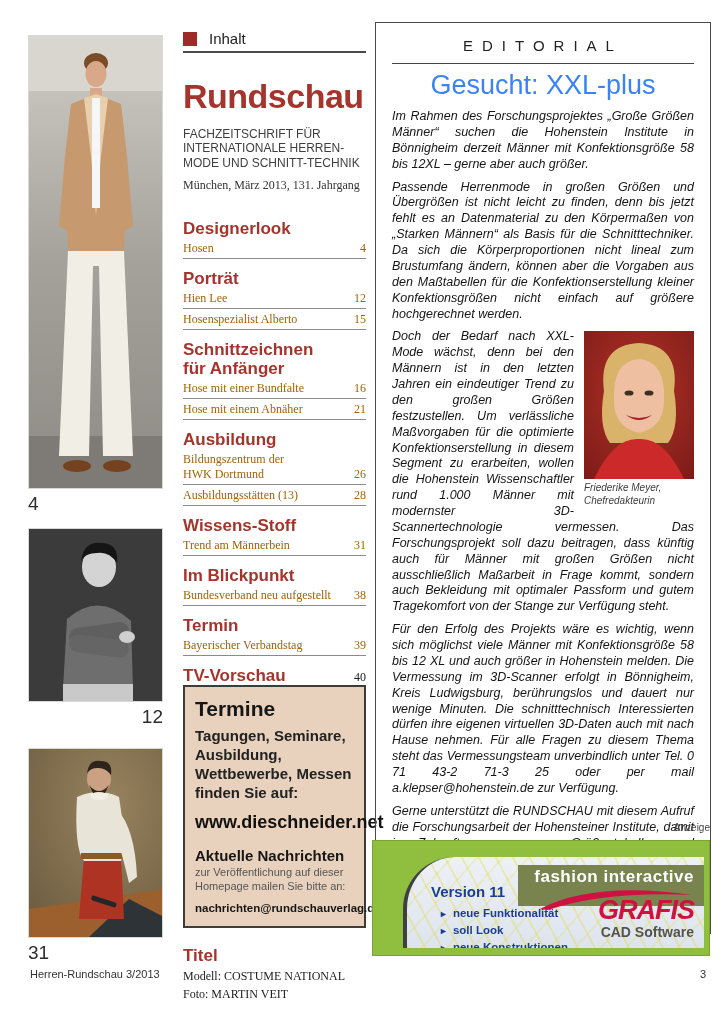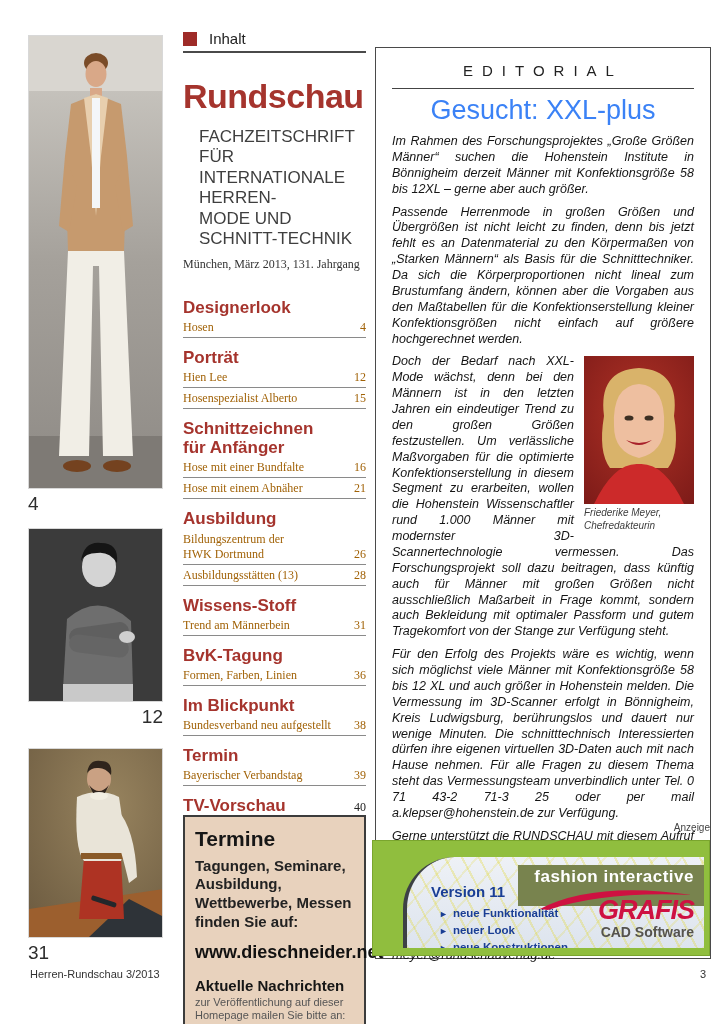--- a/index.html
+++ b/index.html
@@ -12,21 +12,21 @@
   .img-frame{border:1px solid #d8d8d8;overflow:hidden;background:#999;}
   .pagenum{font-size:19px;color:#2d2d2d;margin-top:4px;font-family:"Liberation Sans",sans-serif;}
   .pagenum.right{text-align:right;}
 
   
   .toc-col{position:absolute;left:183px;top:30px;width:183px;}
   .inhalt-head{display:flex;align-items:center;gap:12px;border-bottom:2px solid #4a4a4a;padding-bottom:4px;}
   .inhalt-sq{width:14px;height:14px;background:#9E2B28;display:inline-block;}
   .inhalt-txt{font-size:15px;color:#222;}
   .brand{font-size:34px;font-weight:700;color:#A5342D;letter-spacing:-.5px;margin-top:26px;line-height:1;}
-  .subtitle{font-size:17px;color:#3f3f3f;line-height:1.2;margin-top:14px;white-space:pre-line;margin-left:16px;}
+  .subtitle{font-size:12px;color:#3f3f3f;line-height:1.2;margin-top:14px;white-space:pre-line;}
   .issue{font-family:"Liberation Serif",serif;font-size:12px;color:#333;margin-top:8px;}
   .toc{margin-top:26px;}
   .toc-section{margin-top:10px;}
   .toc-title{font-size:17px;font-weight:700;color:#A5342D;line-height:1.12;white-space:pre-line;}
   .toc-entry{display:flex;justify-content:space-between;align-items:flex-end;
              font-family:"Liberation Serif",serif;font-size:12px;color:#a16207;
              padding:3px 0 2px;border-bottom:1px solid #8a8a8a;}
   .toc-entry .lbl{white-space:pre-line;}
   .toc-row-inline{display:flex;justify-content:space-between;align-items:flex-end;}
   .toc-row-inline .pg{font-family:"Liberation Serif",serif;font-size:12px;}
@@ -37,21 +37,21 @@
   .termine-url{font-size:18px;font-weight:700;color:#111;margin-top:10px;}
   .termine-news-h{font-size:15px;font-weight:700;color:#161616;margin-top:14px;}
   .termine-news-t{font-size:11px;color:#555;line-height:1.25;margin-top:2px;}
   .termine-mail{font-size:11.5px;font-weight:700;color:#161616;margin-top:8px;}
 
   .titel-sec{margin-top:18px;}
   .titel-h{font-size:17px;font-weight:700;color:#A5342D;}
   .titel-line{font-family:"Liberation Serif",serif;font-size:12px;color:#222;margin-top:3px;}
 
   
-  .edi-box{position:absolute;left:375px;top:47px;width:336px;height:912px;
+  .edi-box{position:absolute;left:375px;top:22px;width:336px;height:912px;
            border:1px solid #4a4a4a;box-sizing:border-box;padding:14px 16px 10px;}
   .edi-kicker{text-align:center;font-size:15px;letter-spacing:9px;color:#222;}
   .edi-rule{border-top:1px solid #444;margin:9px 0 6px;}
   .edi-title{text-align:center;font-size:27px;color:#3b82f6;margin-bottom:8px;}
   .edi-body{font-style:italic;font-size:12.5px;line-height:1.27;color:#151515;
             text-align:justify;hyphens:auto;-webkit-hyphens:auto;}
   .edi-body p{margin:0 0 7px;}
   .edi-figure{float:right;width:110px;margin:2px 0 2px 10px;}
   .edi-figure .photo{width:110px;height:148px;display:block;}
   .edi-caption{font-style:italic;font-size:10px;color:#3d3d3d;line-height:1.25;margin-top:3px;white-space:pre-line;}
@@ -224,27 +224,20 @@
       </div>
 
       <div class="toc-section">
         <div class="toc-title">Wissens-Stoff</div>
         <div class="toc-entry">
           <span class="lbl">Trend am Männerbein</span>
           <span class="pg">31</span>
         </div>
       </div>
 
-      <div class="toc-section">
-        <div class="toc-title">BvK-Tagung</div>
-        <div class="toc-entry">
-          <span class="lbl">Formen, Farben, Linien</span>
-          <span class="pg">36</span>
-        </div>
-      </div>
 
       <div class="toc-section">
         <div class="toc-title">Im Blickpunkt</div>
         <div class="toc-entry">
           <span class="lbl">Bundesverband neu aufgestellt</span>
           <span class="pg">38</span>
         </div>
       </div>
 
       <div class="toc-section">
@@ -314,21 +307,21 @@
     <div class="edi-mail">meyer@rundschauverlag.de</div>
   </div>
 
   <div class="anzeige">Anzeige</div>
   <div class="ad">
     <div class="ad-inner">
       <div class="ad-band">fashion interactive</div>
       <div class="ad-version">Version 11</div>
       <ul class="ad-bullets">
         <li><span class="arrow">►</span><span>neue Funktionalität</span></li>
-        <li><span class="arrow">►</span><span>neuer Look</span></li>
+        <li><span class="arrow">►</span><span>soll Look</span></li>
         <li><span class="arrow">►</span><span>neue Konstruktionen</span></li>
       </ul>
       <div class="ad-logo">
         <svg class="swoosh" width="160" height="24" viewBox="0 0 160 24">
           <path d="M6 22 Q60 -6 158 8 Q70 4 14 23 Z" fill="#CE1141"></path>
         </svg>
         <span class="ad-brand">GRAFIS</span>
         <div class="ad-brand-sub">CAD Software</div>
       </div>
     </div>

